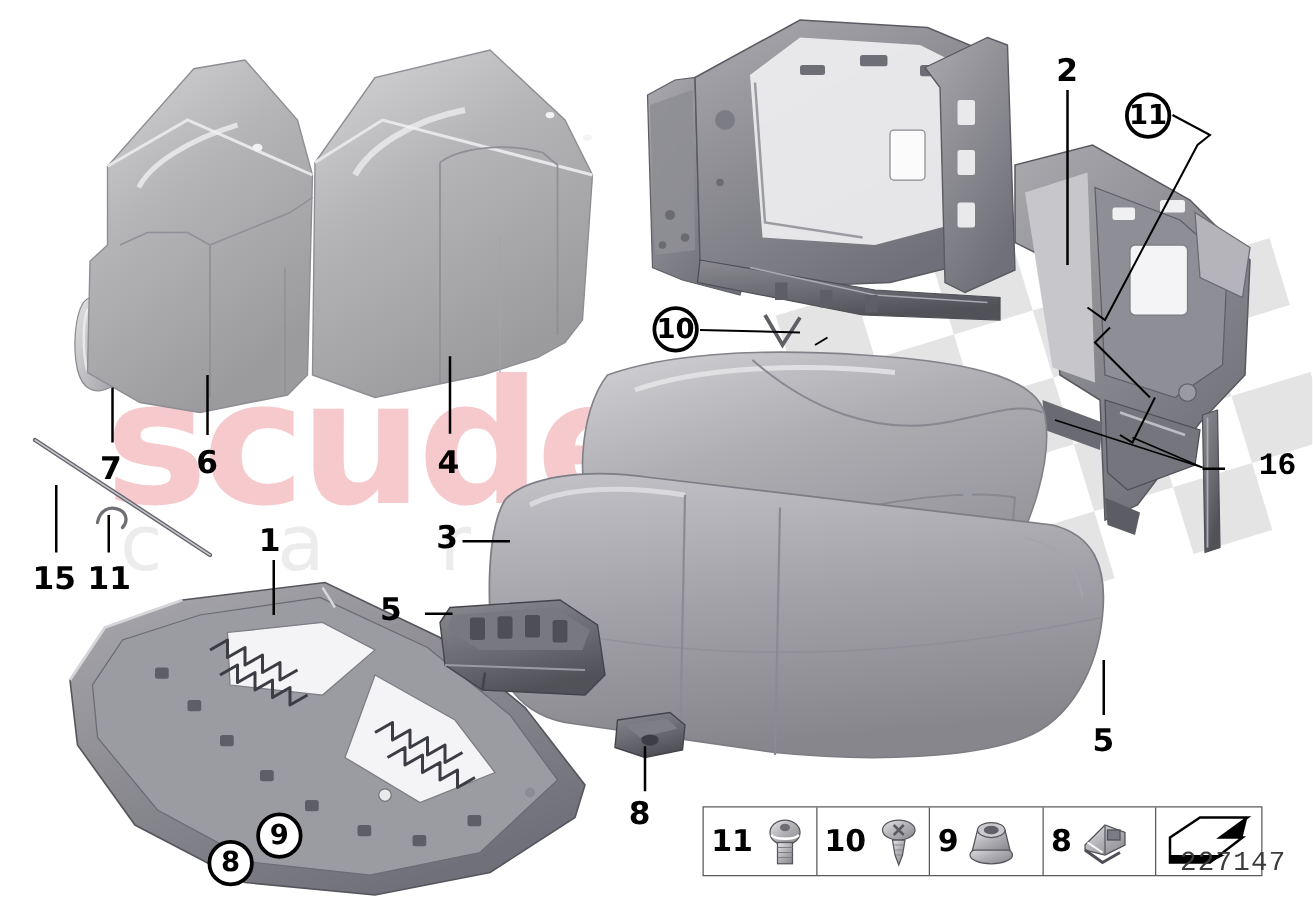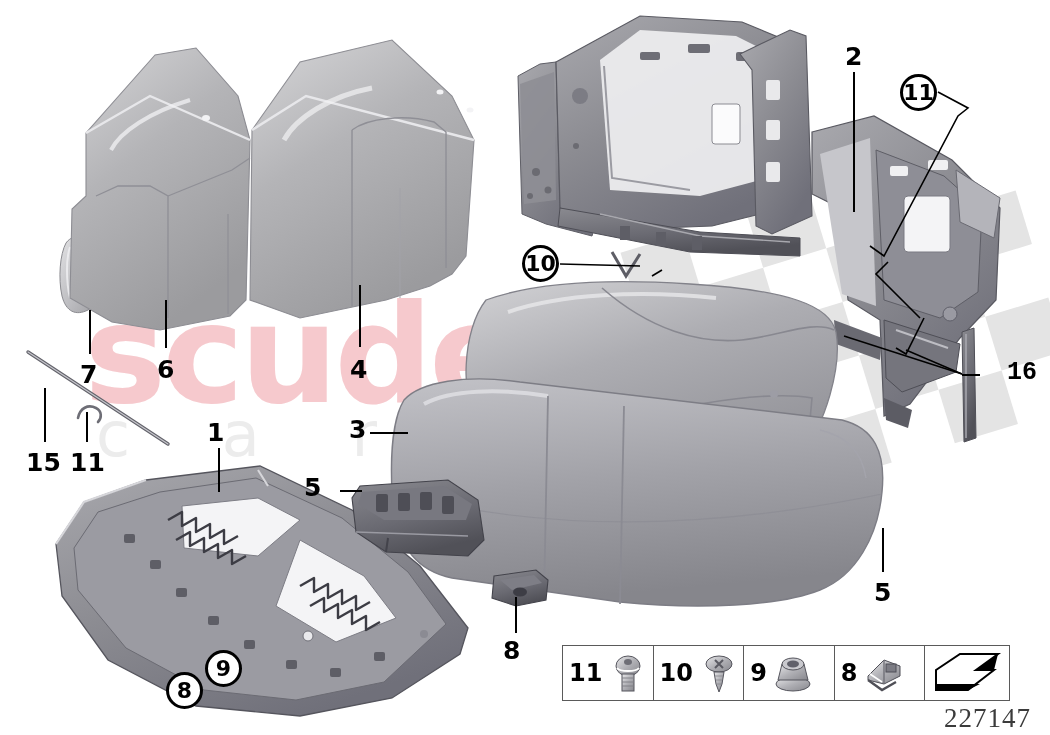--- a/index.html
+++ b/index.html
@@ -33,22 +33,22 @@
         background:#fff;z-index:10;}
 
   
   #legend{position:absolute;left:562px;top:645px;width:448px;height:56px;
           border:1.5px solid #5a5a5a;box-sizing:border-box;display:flex;background:#fff;z-index:12;}
   .lg-cell{flex:1;border-right:1.5px solid #5a5a5a;box-sizing:border-box;
            display:flex;align-items:center;justify-content:flex-start;padding-left:6px;gap:3px;}
   .lg-cell:last-child{border-right:none;justify-content:center;padding-left:0;}
   .lg-num{font-family:"DejaVu Sans",sans-serif;font-weight:700;font-size:24px;color:#000;}
   .lg-ico{width:46px;height:46px;}
-  #diagnum{position:absolute;left:944px;top:703px;font-family:Liberation Serif, serif;
-           font-size:27px;color:#3b3b3b;letter-spacing:1px;z-index:12;}
+  #diagnum{position:absolute;left:944px;top:678px;font-family:Liberation Mono, monospace;
+           font-size:22px;color:#3b3b3b;letter-spacing:1px;z-index:12;}
 </style>
 </head>
 <body>
 
 <div id="stage">
 
   <div class="wm-layer">
     <div class="wm-text" id="wm-scuderia">scuderia</div>
     <div class="wm-sub">c a r p</div>
     <svg class="wm-flag" style="left:640px;top:130px;" width="410" height="380" viewBox="0 0 410 380">

